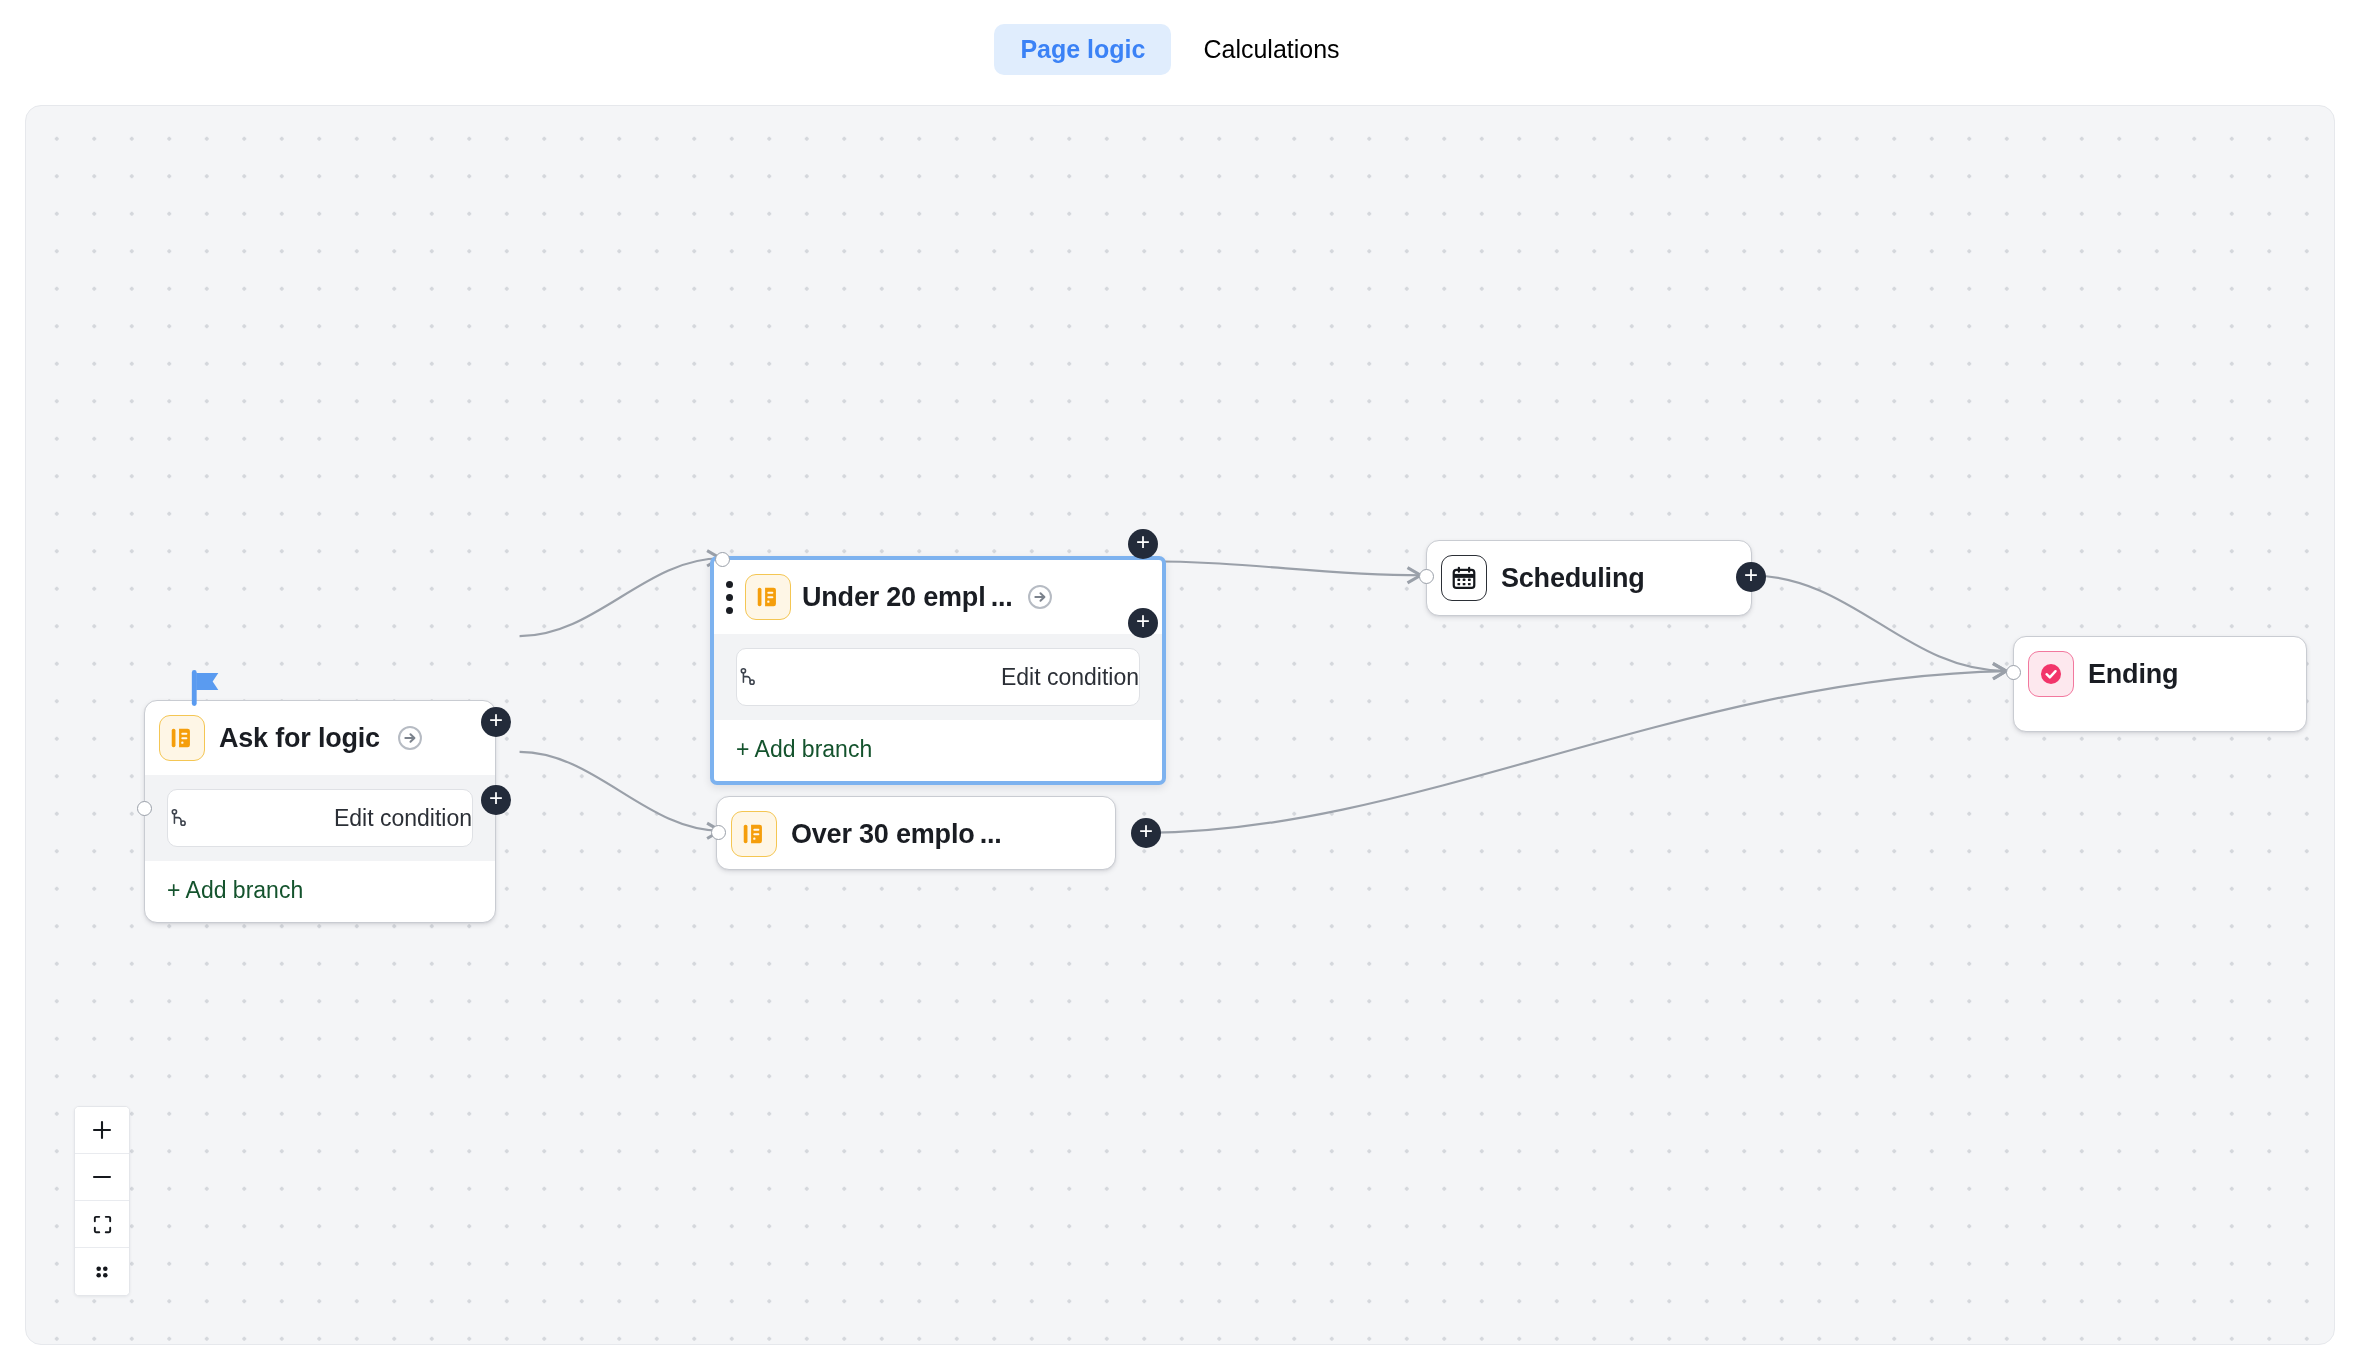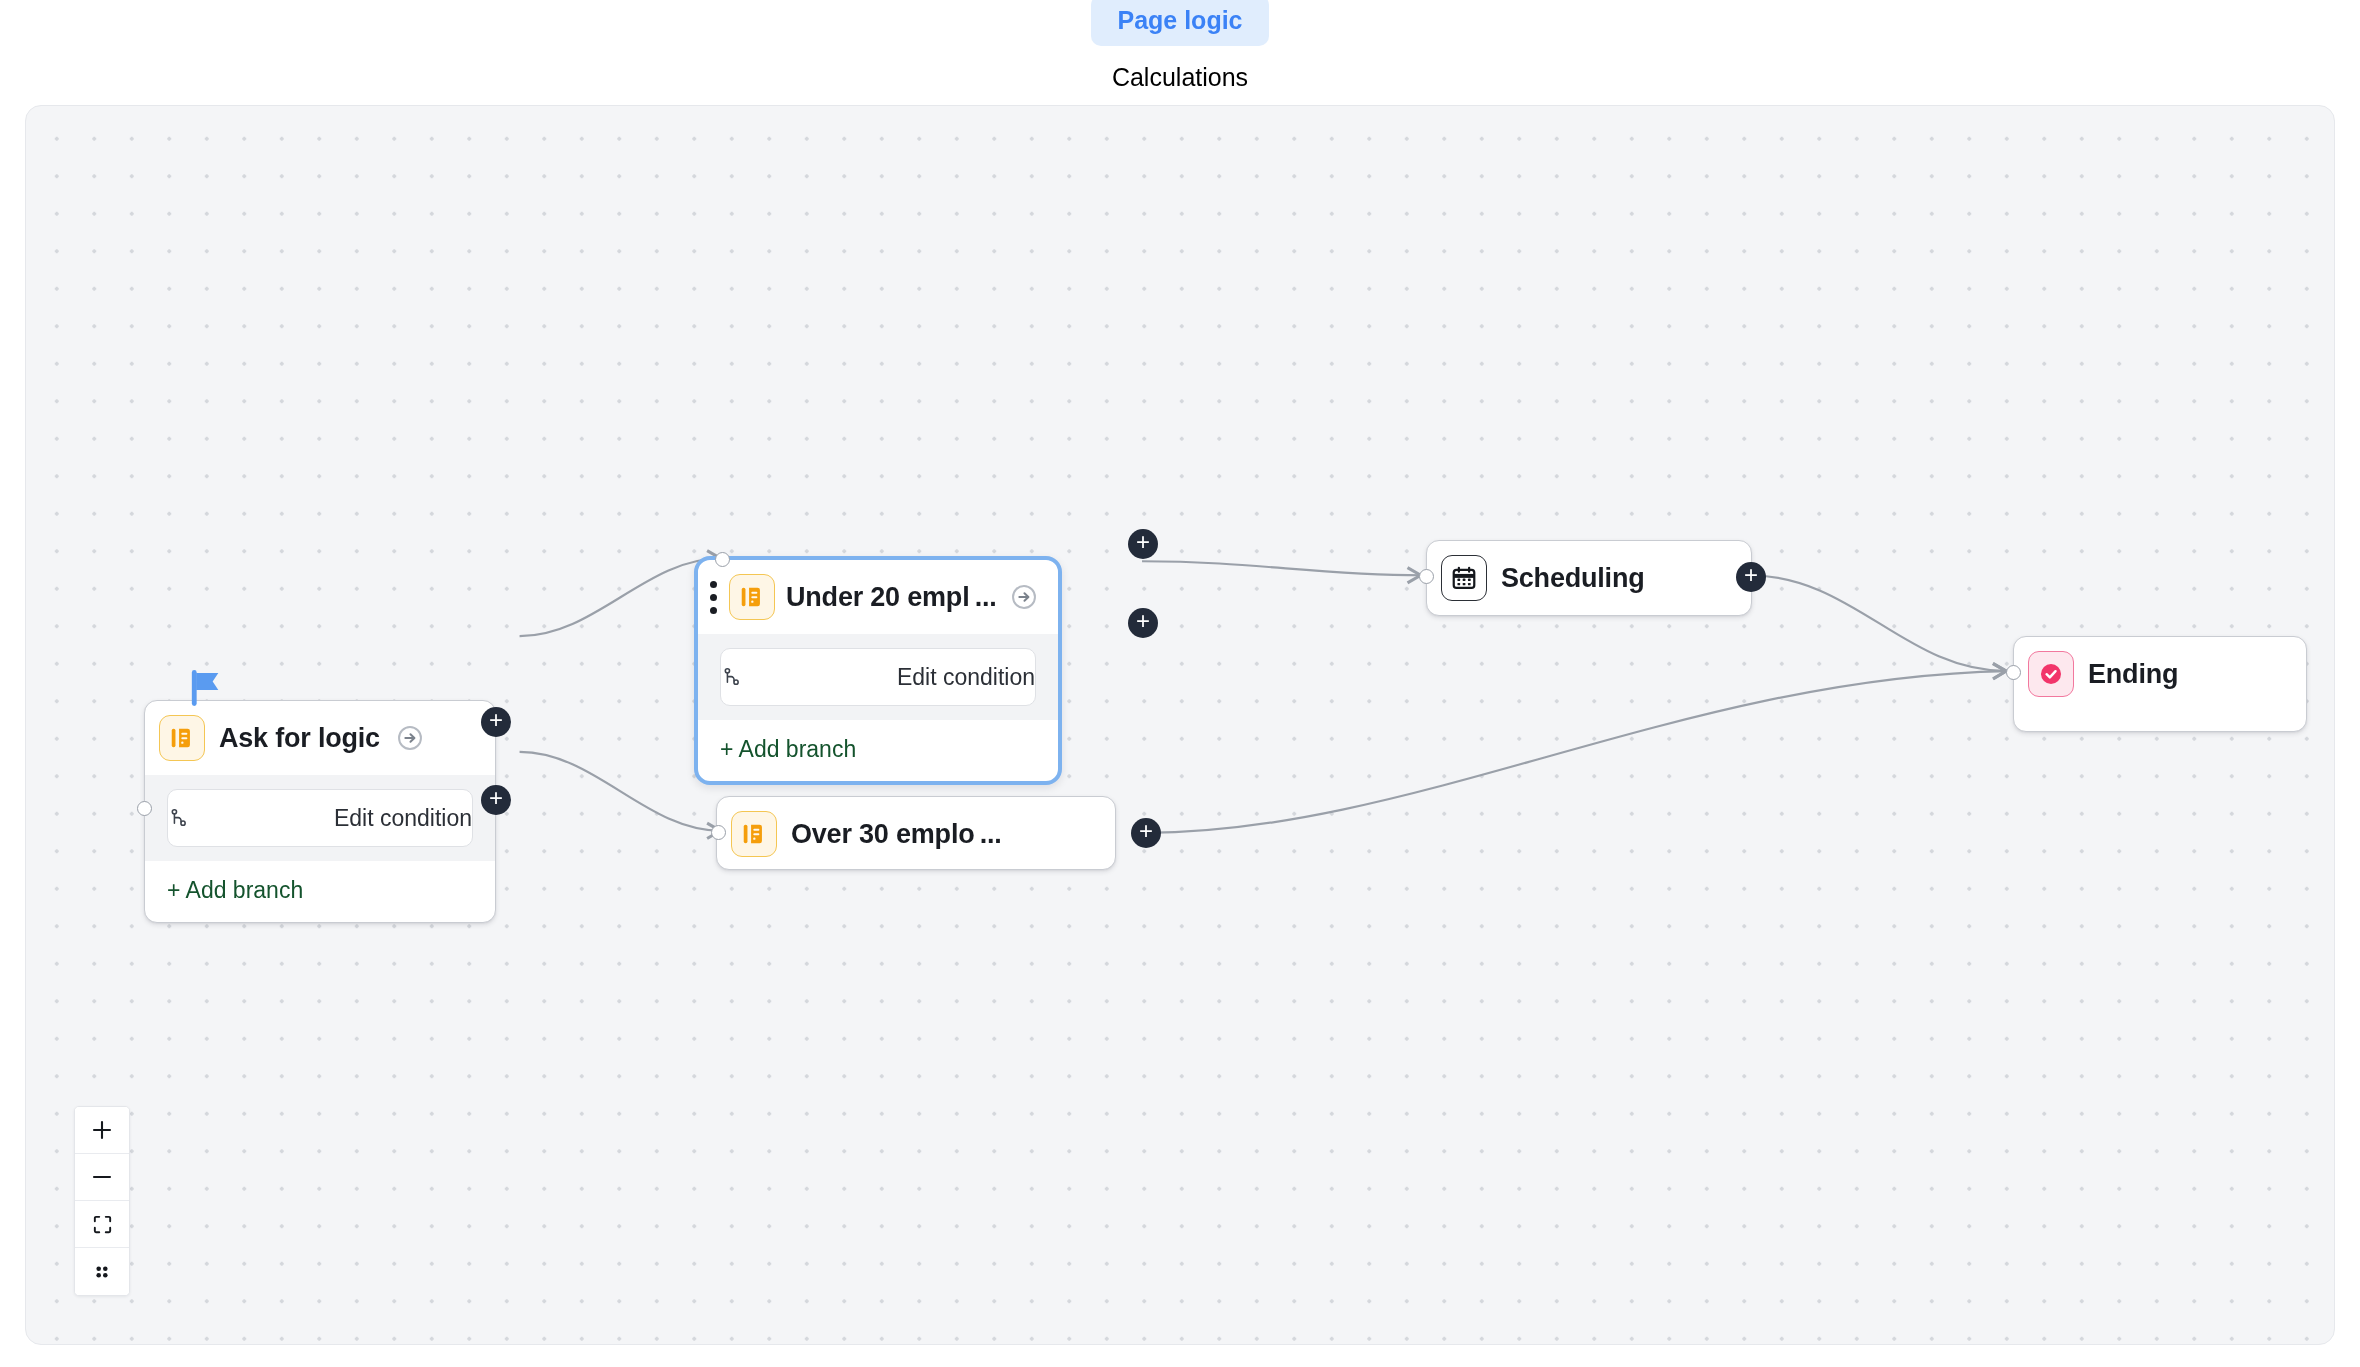--- a/index.html
+++ b/index.html
@@ -11,21 +11,20 @@
     overflow: hidden;
   }
 
   
   .tabbar {
     position: absolute; top: 0; left: 0;
     width: 2360px; height: 98px;
     display: flex; align-items: center; justify-content: center;
     gap: 6px;
     background: #ffffff;
-    flex-direction: column;
   }
   .tab {
     font-size: 25px;
     padding: 13px 26px;
     border-radius: 10px;
     color: #000000;
     cursor: pointer;
     white-space: nowrap;
     line-height: 1;
   }
@@ -241,21 +240,21 @@
     <div class="add-branch">+ Add branch</div>
   </div>
   <div class="port" style="left:111px; top:695px;"></div>
   <div class="plus-handle" style="left:455px; top:601px;">
       <span>+</span>
     </div>
   <div class="plus-handle" style="left:455px; top:679px;">
       <span>+</span>
     </div>
 
-  <div class="node selected" style="left:668px; top:450px; width:368px;">
+  <div class="node selected" style="left:684px; top:450px; width:456px;border-radius:7px;">
     <div class="node-header" style="padding-left:10px; gap:11px;">
       <span class="dots-icon">
           <i></i>
           <i></i>
           <i></i>
         </span>
       <span class="icon-form">
         <svg width="28" height="28" viewBox="0 0 24 24">
           <rect x="3.2" y="4" width="3.2" height="16" rx="1.5" fill="#f59e0b"></rect>
           <path d="M9.5,4 h7.3 a2,2 0 0 1 2,2 v12 a2,2 0 0 1 -2,2 h-7.3 a0,0 0 0 1 0,0 v-16 a0,0 0 0 1 0,0 z" fill="#f59e0b"></path>

